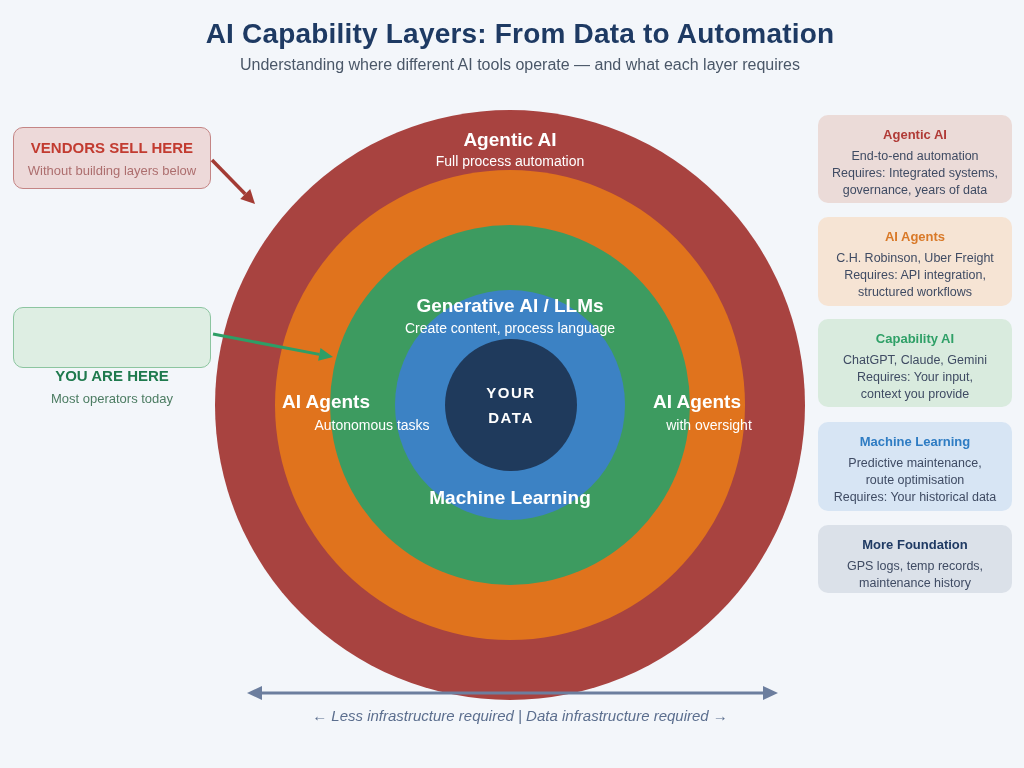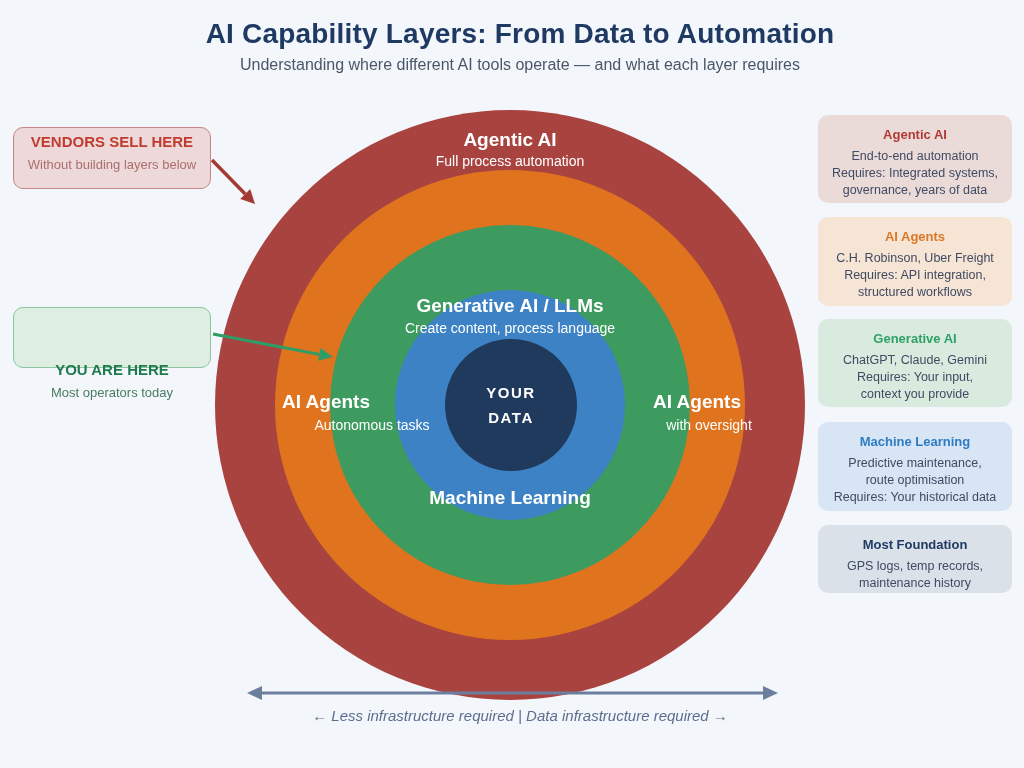--- a/index.html
+++ b/index.html
@@ -32,21 +32,21 @@
   .lbl-gen-s{left:510px;top:320px;font-size:13.5px;}
   .lbl-agl-t{left:326px;top:391px;}
   .lbl-agl-s{left:326px;top:417px;font-size:13px;margin-left:46px;}
   .lbl-agr-t{left:697px;top:391px;}
   .lbl-agr-s{left:709px;top:417px;font-size:13px;}
   .lbl-ml-t{left:510px;top:487px;}
   .lbl-ml-s{left:511px;top:512px;}
 
   
   .callout{position:absolute;left:13px;width:198px;border-radius:10px;text-align:center;
-           box-sizing:border-box;padding-top:5px;}
+           box-sizing:border-box;padding-top:11px;}
   .callout .c-title{font-size:15px;font-weight:700;margin-bottom:7px;}
   .callout .c-sub{font-size:13px;}
   .callout-vendors{top:127px;height:62px;background:#EDD9D9;border:1.5px solid #C48585;}
   .callout-vendors .c-title{color:#C23B30;}
   .callout-vendors .c-sub{color:#AD6E6E;}
   .callout-you{top:307px;height:61px;background:#DEEEE3;border:1.5px solid #8CC5A0;}
   .callout-you .c-title{color:#1F7A4E;margin-top:48px;}
   .callout-you .c-sub{color:#4C7C62;}
 
   
@@ -114,33 +114,33 @@
 Requires: Integrated systems,
 governance, years of data</div>
   </div>
   <div class="legend-box lg-2">
     <div class="legend-title">AI Agents</div>
     <div class="legend-body">C.H. Robinson, Uber Freight
 Requires: API integration,
 structured workflows</div>
   </div>
   <div class="legend-box lg-3">
-    <div class="legend-title">Generative AI</div>
+    <div class="legend-title">Capability AI</div>
     <div class="legend-body">ChatGPT, Claude, Gemini
 Requires: Your input,
 context you provide</div>
   </div>
   <div class="legend-box lg-4">
     <div class="legend-title">Machine Learning</div>
     <div class="legend-body">Predictive maintenance,
 route optimisation
 Requires: Your historical data</div>
   </div>
   <div class="legend-box lg-5">
-    <div class="legend-title">Most Foundation</div>
+    <div class="legend-title">More Foundation</div>
     <div class="legend-body">GPS logs, temp records,
 maintenance history</div>
   </div>
 
   <svg class="arrow-svg" style="left:245px;top:682px;" width="535" height="22" viewBox="0 0 535 22">
     <line x1="14" y1="11" x2="521" y2="11" stroke="#6C7E9E" stroke-width="3.2"></line>
     <polygon points="2,11 17,4 17,18" fill="#6C7E9E"></polygon>
     <polygon points="533,11 518,4 518,18" fill="#6C7E9E"></polygon>
   </svg>
   <div class="centered axis-label">← Less infrastructure required | Data infrastructure required →</div>

